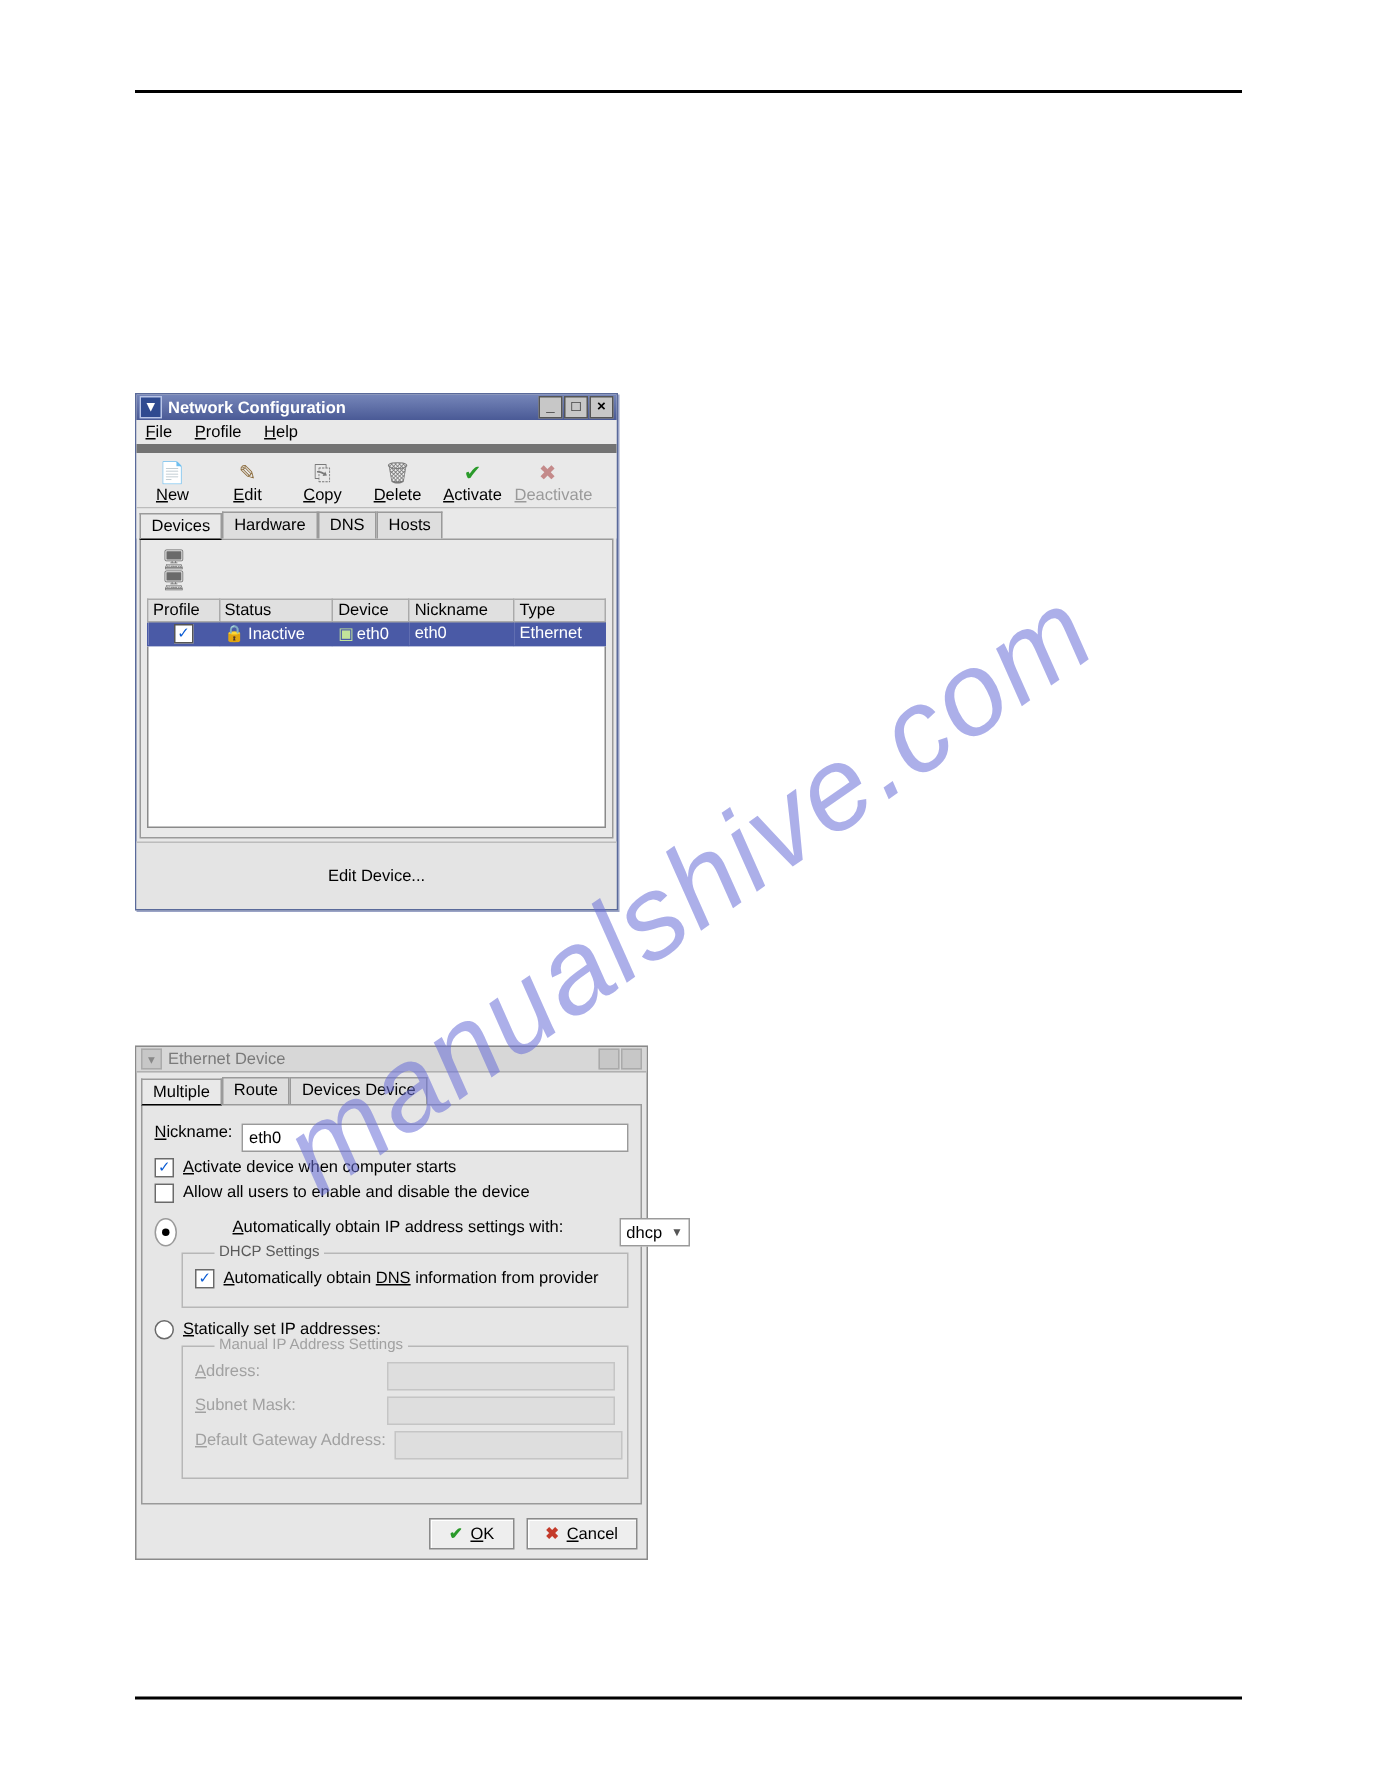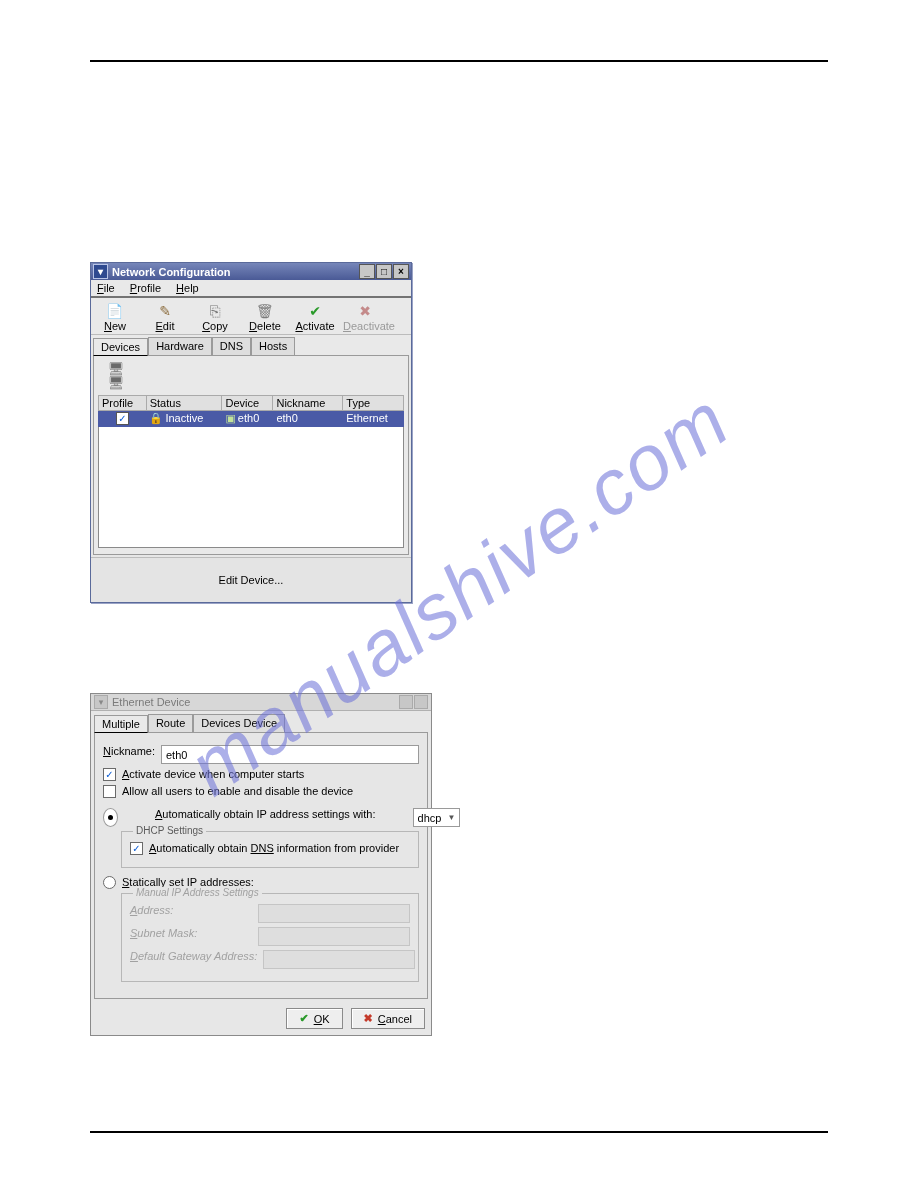--- a/index.html
+++ b/index.html
@@ -84,21 +84,21 @@
     display:inline-flex;
     align-items:center;
     justify-content:center;
     font-size:10px;
     color:#000;
     line-height:1;
   }
   .menubar {
     background: #e9e9e9;
     padding: 2px 6px;
-    border-bottom: 2px solid #737373;
+    border-bottom: 6px solid #737373;
   }
   .menubar span {
     display: inline-block;
     margin-right: 12px;
     cursor: default;
   }
   .menubar span::first-letter { text-decoration: underline; }
   .toolbar {
     background: #e9e9e9;
     padding: 4px 2px 2px 2px;
@@ -268,28 +268,28 @@
     display:inline-flex;align-items:center;justify-content:center;background:#fff;
   }
   .radio.sel::after{content:"";width:5px;height:5px;background:#000;border-radius:50%;}
   .groupbox {
     border:1px solid #b7b7b7;
     margin:4px 0 8px 18px;
     padding:6px 8px 8px 8px;
     position:relative;
   }
   .groupbox .legend{
-    position:absolute;top:-7px;left:11px;background:#e6e6e6;padding:0 3px;font-size:10px;color:#5a5a5a;
+    position:absolute;top:-7px;left:21px;background:#e6e6e6;padding:0 3px;font-size:10px;color:#5a5a5a;
   }
   .sel {
     border:1px solid #9a9a9a;background:#fff;padding:1px 4px;height:15px;
     display:inline-flex;align-items:center;gap:6px;
   }
   .sel .chev{font-size:8px;color:#555;}
-  .groupbox.dis .legend,.groupbox.dis label{color:#a1a1a1;font-style:italic;}
+  .groupbox.dis .legend,.groupbox.dis label{color:#a1a1a1;}
   .groupbox.dis input{background:#dedede;border-color:#c5c5c5;}
   .btnbar{
     display:flex;justify-content:flex-end;gap:8px;padding:6px;
   }
   .btn{
     border:1px solid #8a8a8a;background:#eee;padding:3px 12px;
     display:inline-flex;align-items:center;gap:5px;cursor:default;
     font-size:11px;
     box-shadow:inset 1px 1px 0 #fff;
   }

